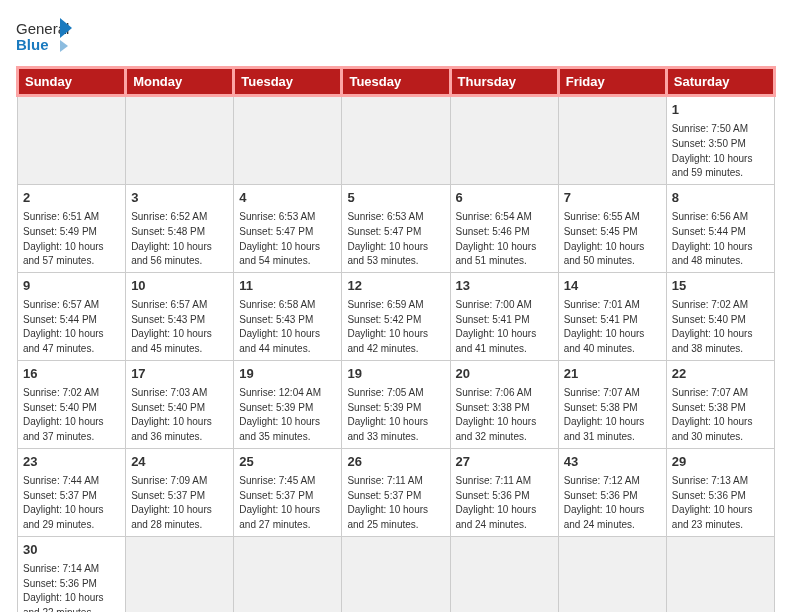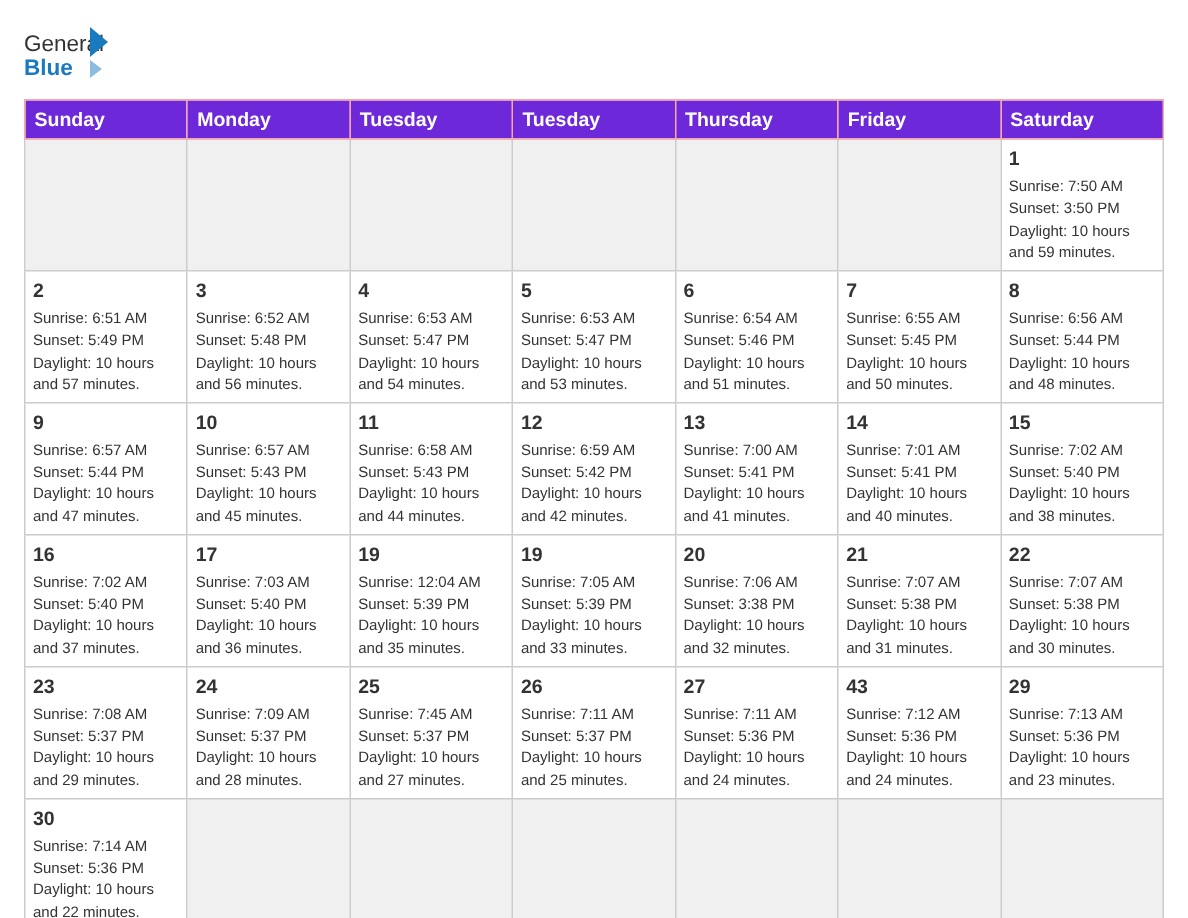--- a/index.html
+++ b/index.html
@@ -36,26 +36,26 @@
     .location {
       font-size: 14px;
       color: #555;
     }
     .calendar {
       width: 100%;
       border-collapse: collapse;
       border: 1px solid #ccc;
     }
     .calendar th {
-      background: #6d28d9;
+      background: #b91c1c;
       color: #fff;
       text-align: left;
       padding: 5px 6px;
       font-size: 13px;
-      border: 1px solid #fca5a5;
+      border: 3px solid #fca5a5;
     }
     .calendar td {
       border: 1px solid #ccc;
       vertical-align: top;
       padding: 4px 5px;
       width: calc(100% / 7);
       min-height: 80px;
       background: #fff;
       font-size: 10.5px;
       color: #333;
@@ -210,21 +210,21 @@
         <td><span class="day-num">21</span><span class="day-info">Sunrise: 7:07 AM
 Sunset: 5:38 PM
 Daylight: 10 hours
 and 31 minutes.</span></td>
         <td><span class="day-num">22</span><span class="day-info">Sunrise: 7:07 AM
 Sunset: 5:38 PM
 Daylight: 10 hours
 and 30 minutes.</span></td>
       </tr>
       <tr>
-        <td><span class="day-num">23</span><span class="day-info">Sunrise: 7:08 AM
+        <td><span class="day-num">23</span><span class="day-info">Sunrise: 7:44 AM
 Sunset: 5:37 PM
 Daylight: 10 hours
 and 29 minutes.</span></td>
         <td><span class="day-num">24</span><span class="day-info">Sunrise: 7:09 AM
 Sunset: 5:37 PM
 Daylight: 10 hours
 and 28 minutes.</span></td>
         <td><span class="day-num">25</span><span class="day-info">Sunrise: 7:45 AM
 Sunset: 5:37 PM
 Daylight: 10 hours

